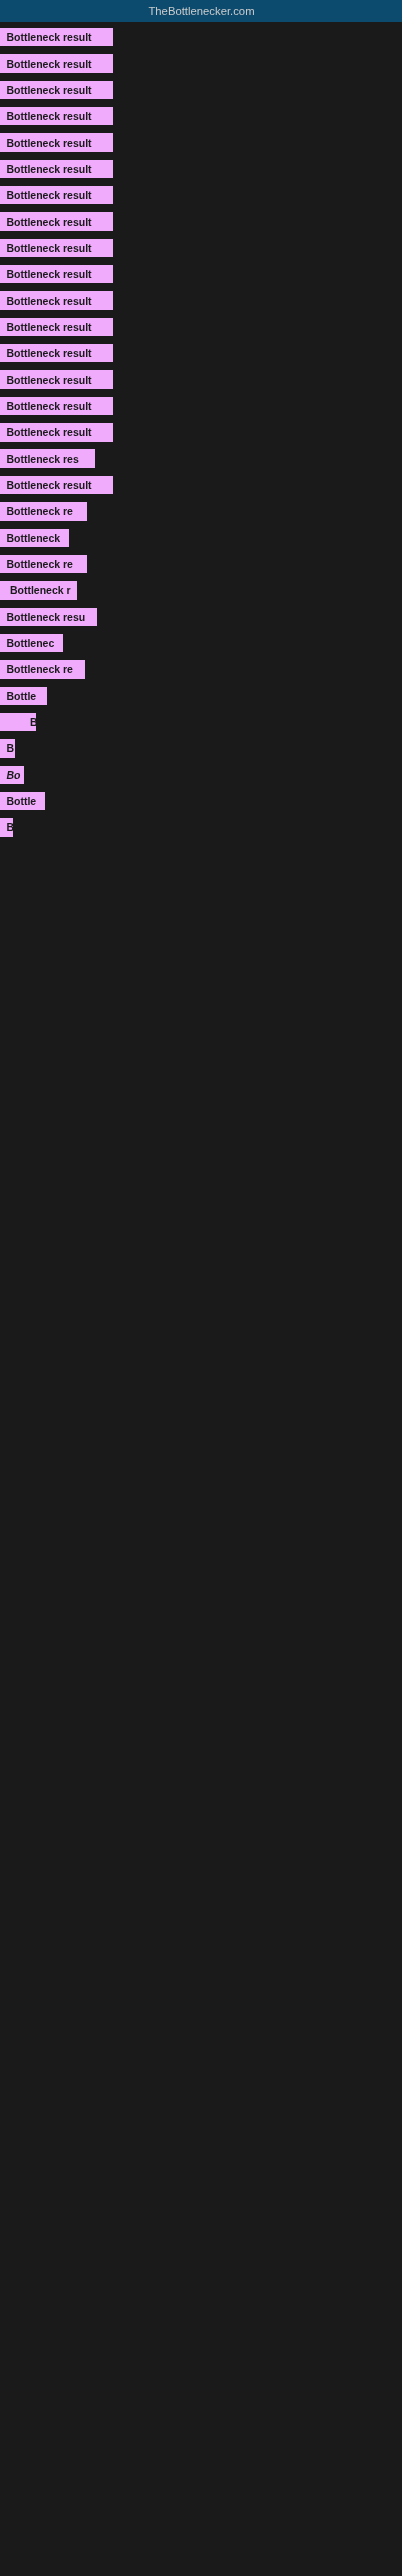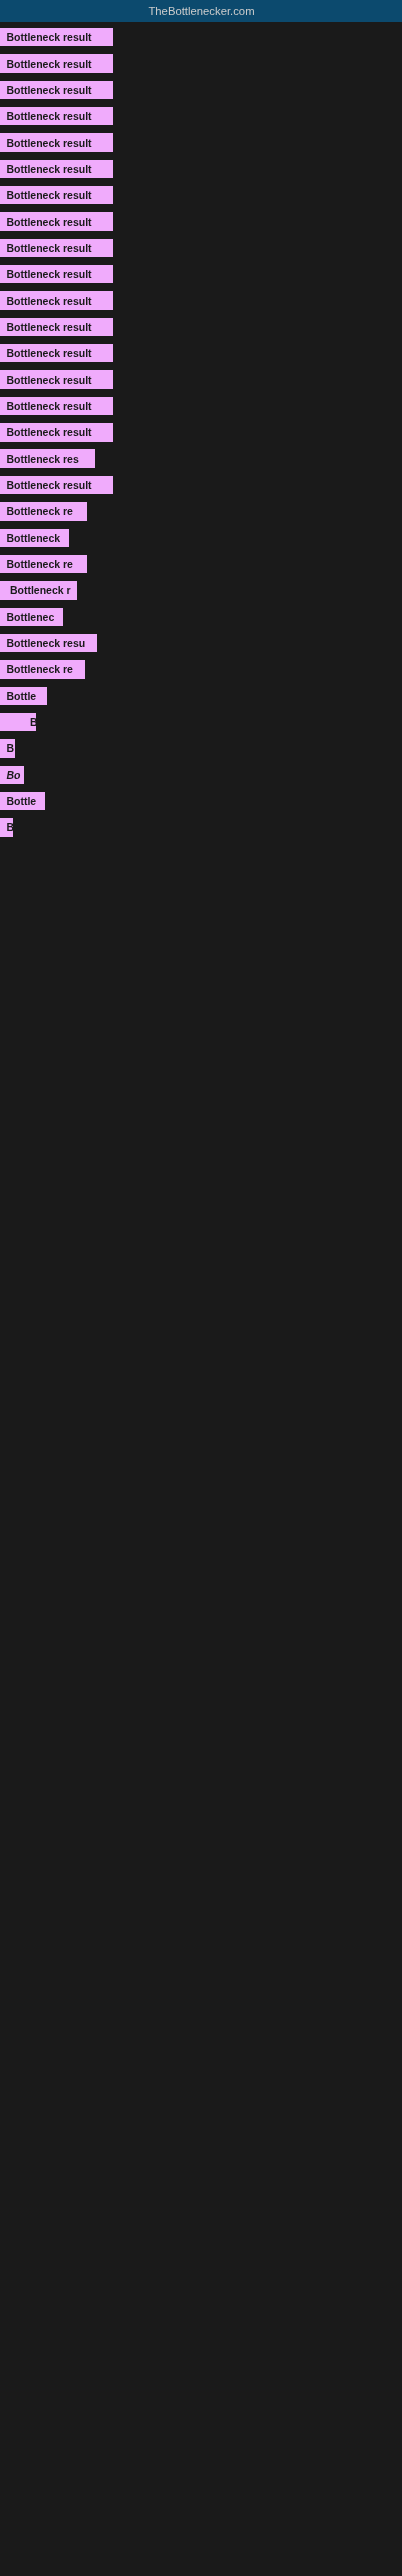--- a/index.html
+++ b/index.html
@@ -113,24 +113,24 @@
     <div class="bottleneck-item">
       <div class="bottleneck-label" style="width: 69px; max-width: 69px;">Bottleneck</div>
     </div>
     <div class="bottleneck-item">
       <div class="bottleneck-label" style="width: 87px; max-width: 87px;">Bottleneck re</div>
     </div>
     <div class="bottleneck-item">
       <div class="bottleneck-label" style="width: 77px; max-width: 77px; text-align: right;">Bottleneck r</div>
     </div>
     <div class="bottleneck-item">
-      <div class="bottleneck-label" style="width: 63px; max-width: 63px;">Bottlenec</div>
+      <div class="bottleneck-label" style="width: 97px; max-width: 97px;">Bottleneck resu</div>
     </div>
     <div class="bottleneck-item">
-      <div class="bottleneck-label" style="width: 97px; max-width: 97px;">Bottleneck resu</div>
+      <div class="bottleneck-label" style="width: 63px; max-width: 63px;">Bottlenec</div>
     </div>
     <div class="bottleneck-item">
       <div class="bottleneck-label" style="width: 85px; max-width: 85px;">Bottleneck re</div>
     </div>
     <div class="bottleneck-item">
       <div class="bottleneck-label" style="width: 47px; max-width: 47px;">Bottle</div>
     </div>
     <div class="bottleneck-item">
       <div class="bottleneck-label" style="width: 34px; max-width: 34px; padding-left: 30px;">Bot</div>
     </div>

